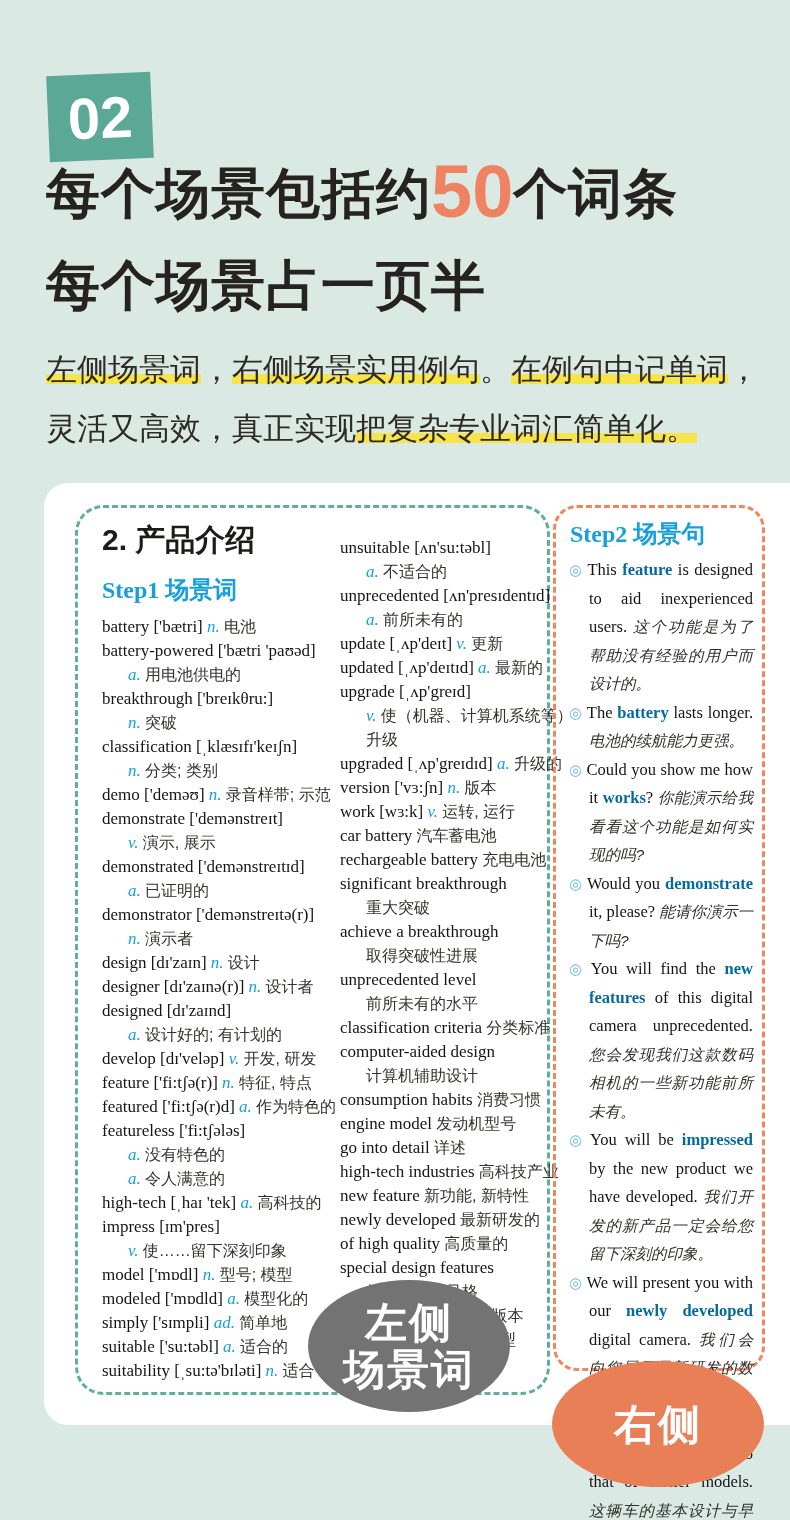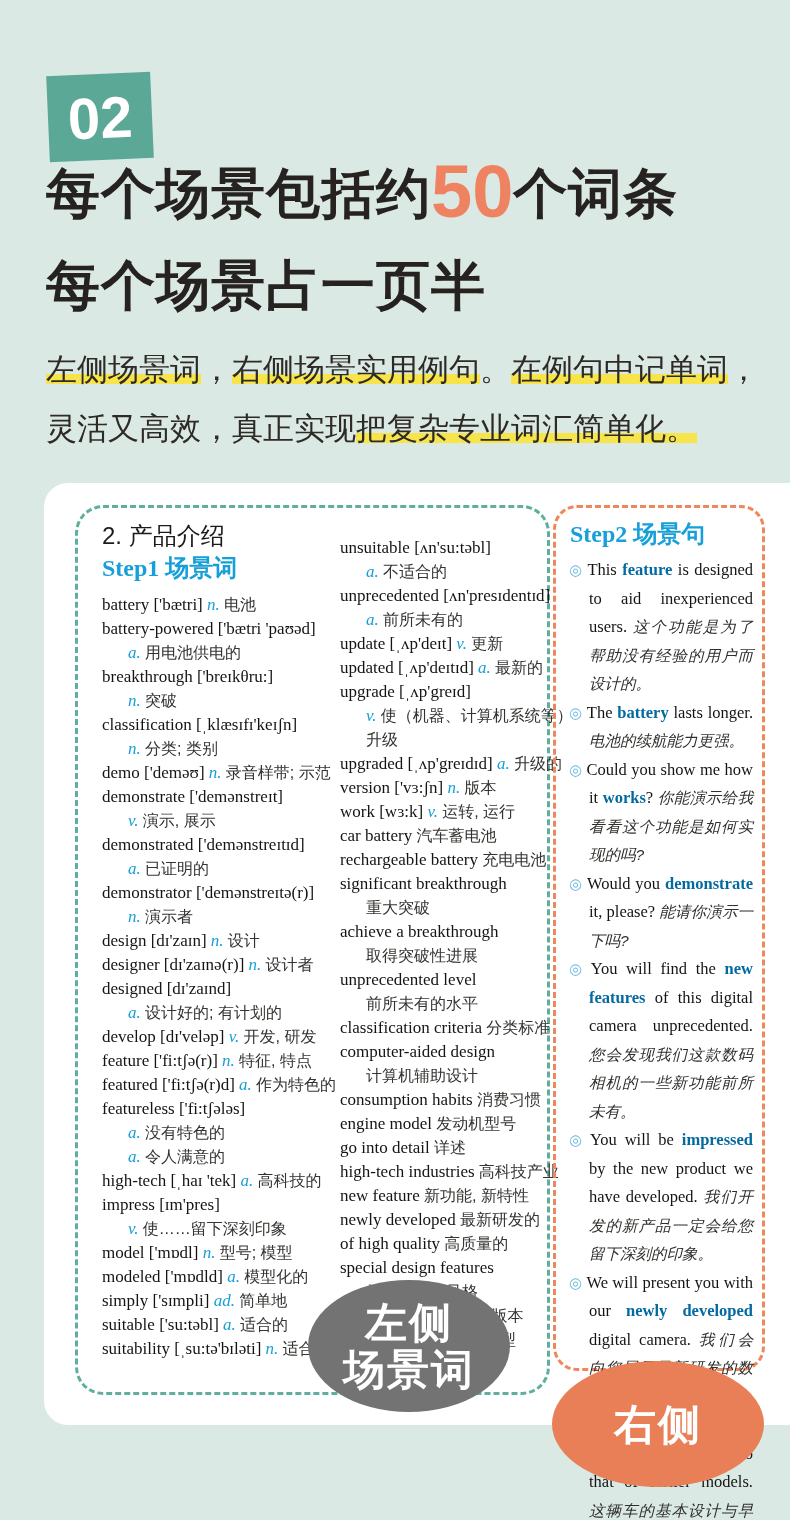--- a/index.html
+++ b/index.html
@@ -40,21 +40,21 @@
     position:absolute; left:31px; top:22px; width:469px; height:884px;
     border:3px dashed #5fae9e; border-radius:28px;
   }
   .orange-box {
     position:absolute; left:509px; top:22px; width:206px; height:860px;
     border:3px dashed #f0875c; border-radius:24px;
   }
   .col1 { position:absolute; left:24px; top:12px; width:244px; }
   .col2 { position:absolute; left:262px; top:28px; width:208px; }
   .section-title {
-    font-size:24px; font-weight:400; color:#1c1b19; 
+    font-size:30px; font-weight:700; color:#1c1b19; margin-bottom:13px;
     font-family:"Liberation Sans", sans-serif;
   }
   .step-label {
     font-family:Liberation Serif, serif;
     font-size:24px; font-weight:700; color:#169fd9; margin-bottom:9px;
   }
   .word-line {
     font-family:"Liberation Serif", serif;
     font-size:17px; line-height:24px; color:#141414; white-space:nowrap;
   }

